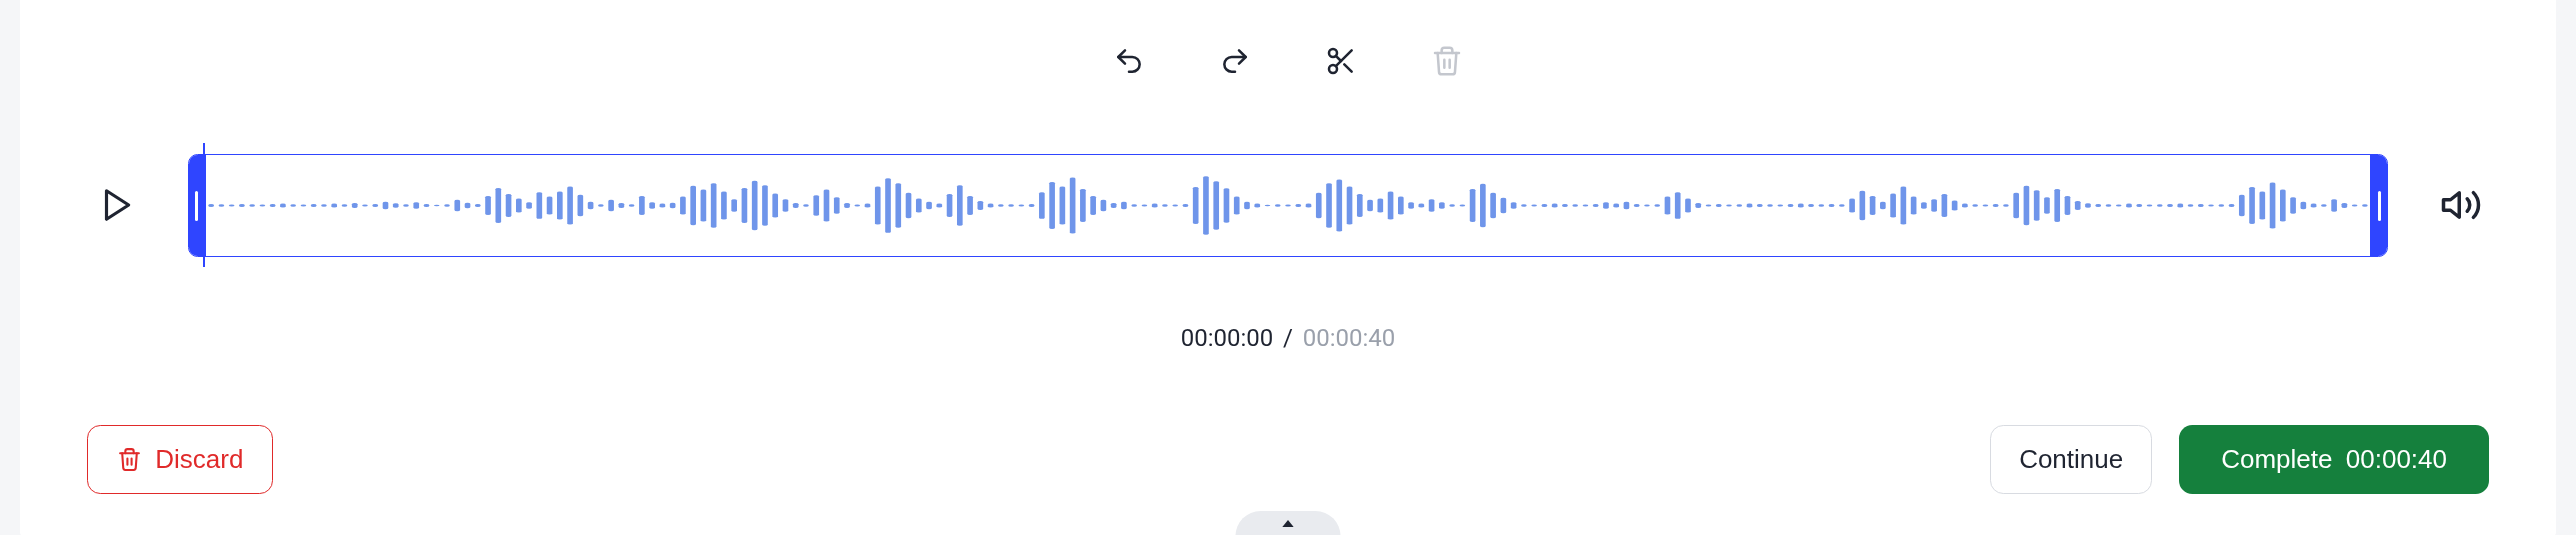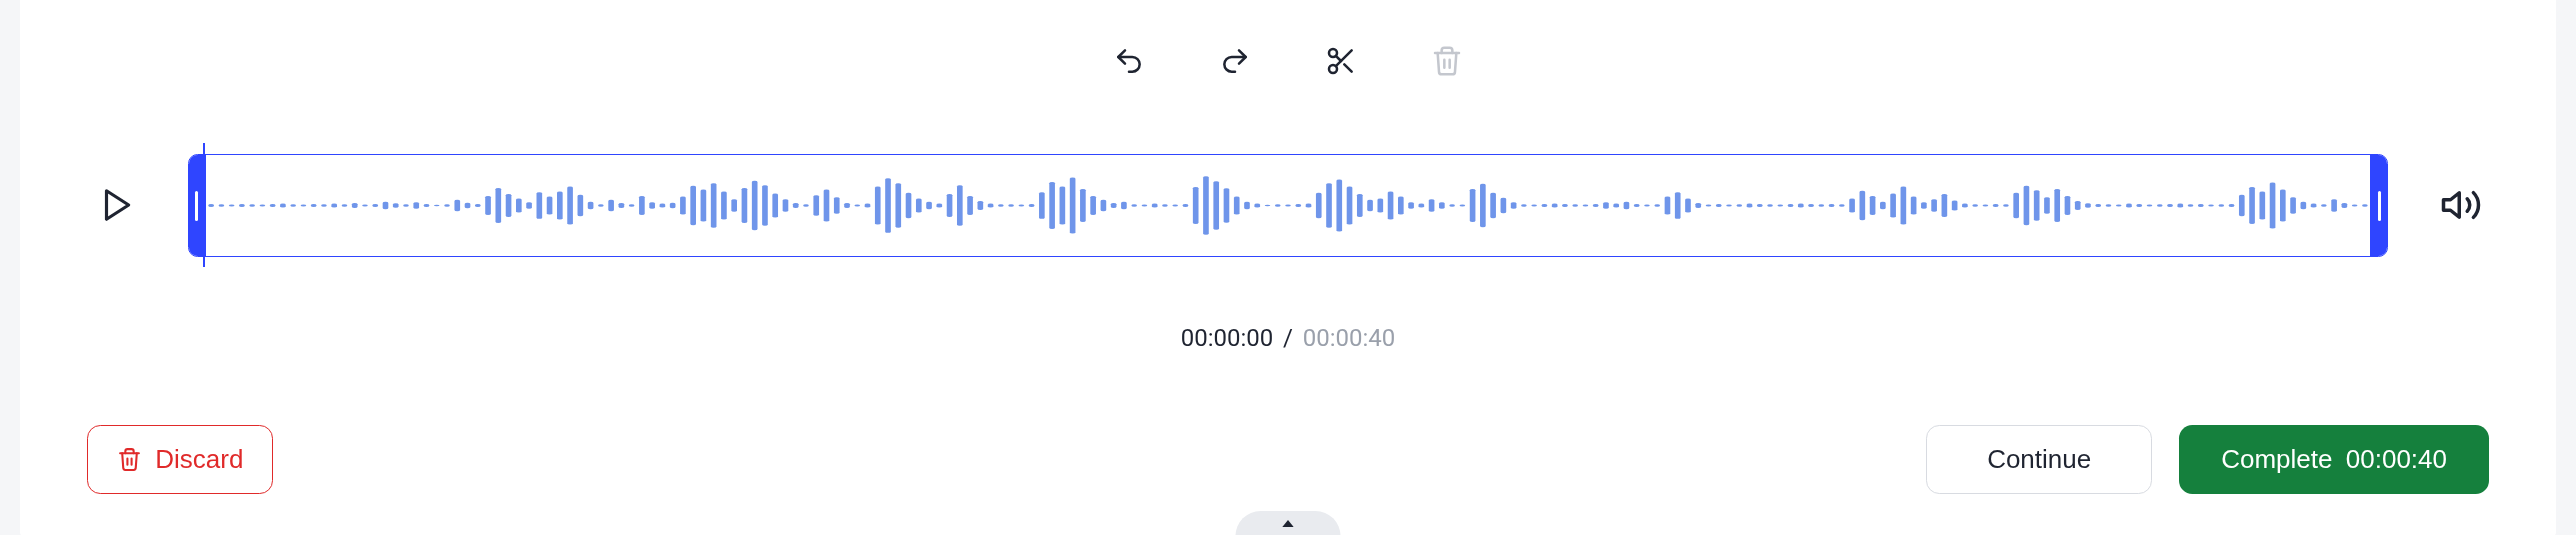--- a/index.html
+++ b/index.html
@@ -158,21 +158,21 @@
     color: #e02a2a;
     border: 1.9px solid #e02a2a;
     padding: 0 29px;
   }
   .btn.discard svg { width: 25px; height: 25px; }
   .spacer { flex: 1; }
   .btn.continue {
     color: #1f2431;
     border: 1.9px solid #d8dbe1;
     margin-right: 27px;
-    padding: 0 60px;
+    padding: 0 28px;
   }
   .btn.complete {
     color: #ffffff;
     background: #15803d;
     padding: 0 42px;
   }
 
   
   .collapse-tab {
     position: absolute;

